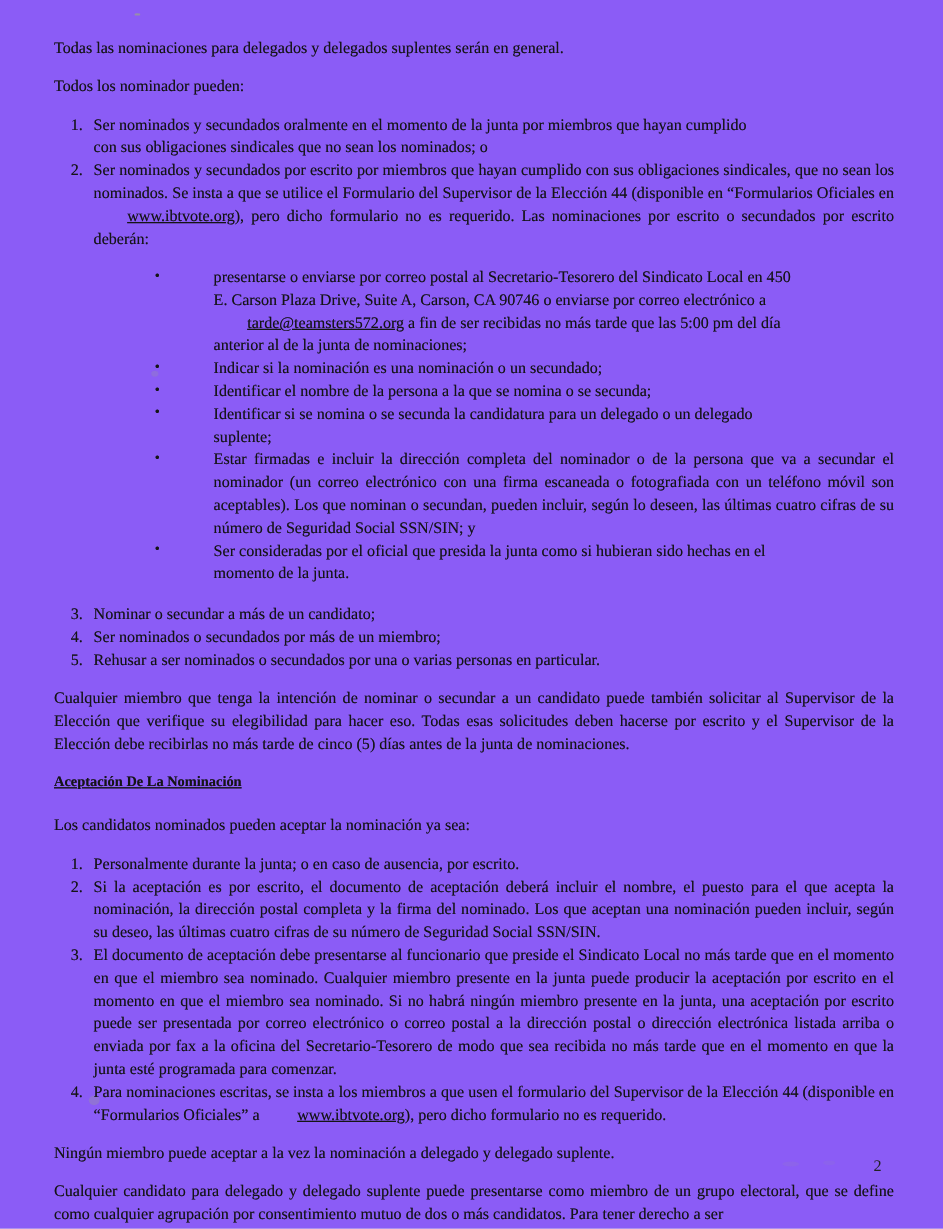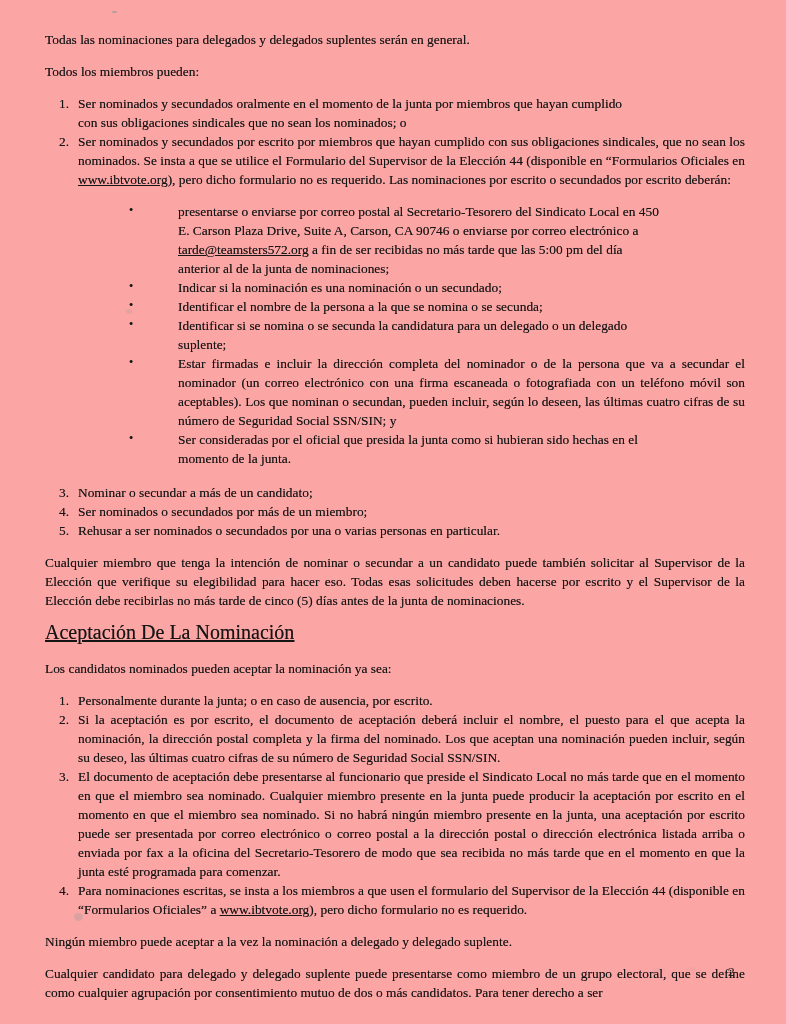--- a/index.html
+++ b/index.html
@@ -1,47 +1,47 @@
 <!DOCTYPE html>
 <html><head>
 <meta charset="utf-8">
 <style>
   html, body { margin: 0; padding: 0; background: #e8e8e8; }
   .sheet {
     position: relative;
     width: 786px; height: 1024px;
-    background: #fca5a5;
+    background: #8b5cf6;
     overflow: hidden;
     font-family: "Liberation Serif", "DejaVu Serif", serif;
     color: #151515;
   }
   .content {
     position: absolute;
     left: 45px; top: 30px;
     width: 700px;
     font-size: 13.4px;
     line-height: 19px;
     text-align: justify;
     white-space: pre-wrap;
     text-shadow: 0 0 0.4px rgba(0,0,0,.5);
   }
   .content p { margin: 0 0 13px 0; }
   .doc-heading {
-    font-weight: normal;
+    font-weight: bold;
     text-decoration: underline;
-    font-size: 20px;
+    font-size: 12px;
     margin: 4px 0 17px 0;
   }
   .ol { margin: 0 0 13px 0; }
   .oli { position: relative; padding-left: 33px; }
   .oli .num { position: absolute; left: 14px; top: 0; }
   .ul { margin: 9px 0 15px 0; }
   .bli { position: relative; padding-left: 133px; }
   .bli .bullet { position: absolute; left: 84px; top: -1px; font-size: 12px; }
-  .u { text-decoration: underline; }
+  .u { text-decoration: underline; margin-left: 28px; }
   .page-number {
     position: absolute;
     left: 728px; top: 964px;
     font-size: 13.5px;
     font-family: "Liberation Serif", "DejaVu Serif", serif;
     color: #222;
   }
   
   .artifact { position: absolute; background: #9a9a9a; border-radius: 50%; }
   .a1 { left: 112px; top: 11px; width: 5px; height: 2px; opacity: .8; }
@@ -53,21 +53,21 @@
 </head>
 <body>
 
 <div class="sheet">
   <div class="artifact a1"></div>
   <div class="artifact a2"></div>
   <div class="artifact a3"></div>
   <div class="artifact a4"></div>
   <div class="artifact a5"></div>
 
-  <div class="content" id="doc-content"><p><span class="seg">Todas las nominaciones para delegados y delegados suplentes serán en general.</span></p><p><span class="seg">Todos los miembros pueden:</span></p><div class="ol"><div class="oli"><span class="num">1.</span><span class="seg">Ser nominados y secundados oralmente en el momento de la junta por miembros que hayan cumplido
+  <div class="content" id="doc-content"><p><span class="seg">Todas las nominaciones para delegados y delegados suplentes serán en general.</span></p><p><span class="seg">Todos los nominador pueden:</span></p><div class="ol"><div class="oli"><span class="num">1.</span><span class="seg">Ser nominados y secundados oralmente en el momento de la junta por miembros que hayan cumplido
 con sus obligaciones sindicales que no sean los nominados; o</span></div><div class="oli"><span class="num">2.</span><span class="seg">Ser nominados y secundados por escrito por miembros que hayan cumplido con sus obligaciones sindicales, que no sean los nominados. Se insta a que se utilice el Formulario del Supervisor de la Elección 44 (disponible en “Formularios Oficiales en </span><span class="seg u">www.ibtvote.org</span><span class="seg">), pero dicho formulario no es requerido. Las nominaciones por escrito o secundados por escrito deberán:</span></div></div><div class="ul"><div class="bli"><span class="bullet">•</span><span class="seg">presentarse o enviarse por correo postal al Secretario-Tesorero del Sindicato Local en 450
 E. Carson Plaza Drive, Suite A, Carson, CA 90746 o enviarse por correo electrónico a
 </span><span class="seg u">tarde@teamsters572.org</span><span class="seg"> a fin de ser recibidas no más tarde que las 5:00 pm del día
 anterior al de la junta de nominaciones;</span></div><div class="bli"><span class="bullet">•</span><span class="seg">Indicar si la nominación es una nominación o un secundado;</span></div><div class="bli"><span class="bullet">•</span><span class="seg">Identificar el nombre de la persona a la que se nomina o se secunda;</span></div><div class="bli"><span class="bullet">•</span><span class="seg">Identificar si se nomina o se secunda la candidatura para un delegado o un delegado
 suplente;</span></div><div class="bli"><span class="bullet">•</span><span class="seg">Estar firmadas e incluir la dirección completa del nominador o de la persona que va a secundar el nominador (un correo electrónico con una firma escaneada o fotografiada con un teléfono móvil son aceptables). Los que nominan o secundan, pueden incluir, según lo deseen, las últimas cuatro cifras de su número de Seguridad Social SSN/SIN; y</span></div><div class="bli"><span class="bullet">•</span><span class="seg">Ser consideradas por el oficial que presida la junta como si hubieran sido hechas en el
 momento de la junta.</span></div></div><div class="ol"><div class="oli"><span class="num">3.</span><span class="seg">Nominar o secundar a más de un candidato;</span></div><div class="oli"><span class="num">4.</span><span class="seg">Ser nominados o secundados por más de un miembro;</span></div><div class="oli"><span class="num">5.</span><span class="seg">Rehusar a ser nominados o secundados por una o varias personas en particular.</span></div></div><p><span class="seg">Cualquier miembro que tenga la intención de nominar o secundar a un candidato puede también solicitar al Supervisor de la Elección que verifique su elegibilidad para hacer eso. Todas esas solicitudes deben hacerse por escrito y el Supervisor de la Elección debe recibirlas no más tarde de cinco (5) días antes de la junta de nominaciones.</span></p><div class="doc-heading"><span class="seg">Aceptación De La Nominación</span></div><p><span class="seg">Los candidatos nominados pueden aceptar la nominación ya sea:</span></p><div class="ol"><div class="oli"><span class="num">1.</span><span class="seg">Personalmente durante la junta; o en caso de ausencia, por escrito.</span></div><div class="oli"><span class="num">2.</span><span class="seg">Si la aceptación es por escrito, el documento de aceptación deberá incluir el nombre, el puesto para el que acepta la nominación, la dirección postal completa y la firma del nominado. Los que aceptan una nominación pueden incluir, según su deseo, las últimas cuatro cifras de su número de Seguridad Social SSN/SIN.</span></div><div class="oli"><span class="num">3.</span><span class="seg">El documento de aceptación debe presentarse al funcionario que preside el Sindicato Local no más tarde que en el momento en que el miembro sea nominado. Cualquier miembro presente en la junta puede producir la aceptación por escrito en el momento en que el miembro sea nominado. Si no habrá ningún miembro presente en la junta, una aceptación por escrito puede ser presentada por correo electrónico o correo postal a la dirección postal o dirección electrónica listada arriba o enviada por fax a la oficina del Secretario-Tesorero de modo que sea recibida no más tarde que en el momento en que la junta esté programada para comenzar.</span></div><div class="oli"><span class="num">4.</span><span class="seg">Para nominaciones escritas, se insta a los miembros a que usen el formulario del Supervisor de la Elección 44 (disponible en “Formularios Oficiales” a </span><span class="seg u">www.ibtvote.org</span><span class="seg">), pero dicho formulario no es requerido.</span></div></div><p><span class="seg">Ningún miembro puede aceptar a la vez la nominación a delegado y delegado suplente.</span></p><p><span class="seg">Cualquier candidato para delegado y delegado suplente puede presentarse como miembro de un grupo electoral, que se define como cualquier agrupación por consentimiento mutuo de dos o más candidatos. Para tener derecho a ser</span></p></div>
 
   <div class="page-number">2</div>
 </div>
 

